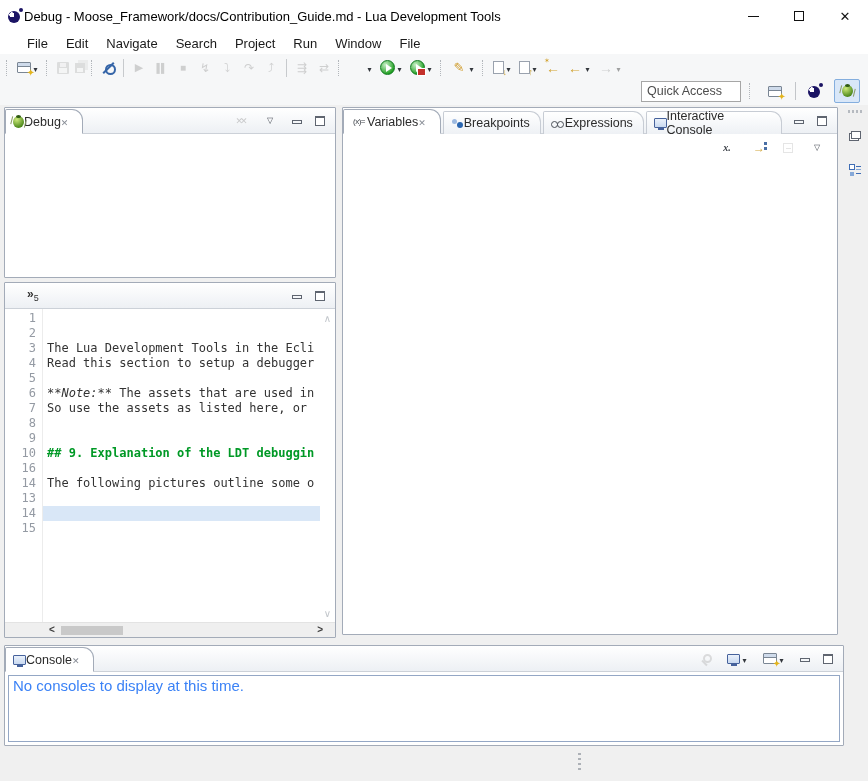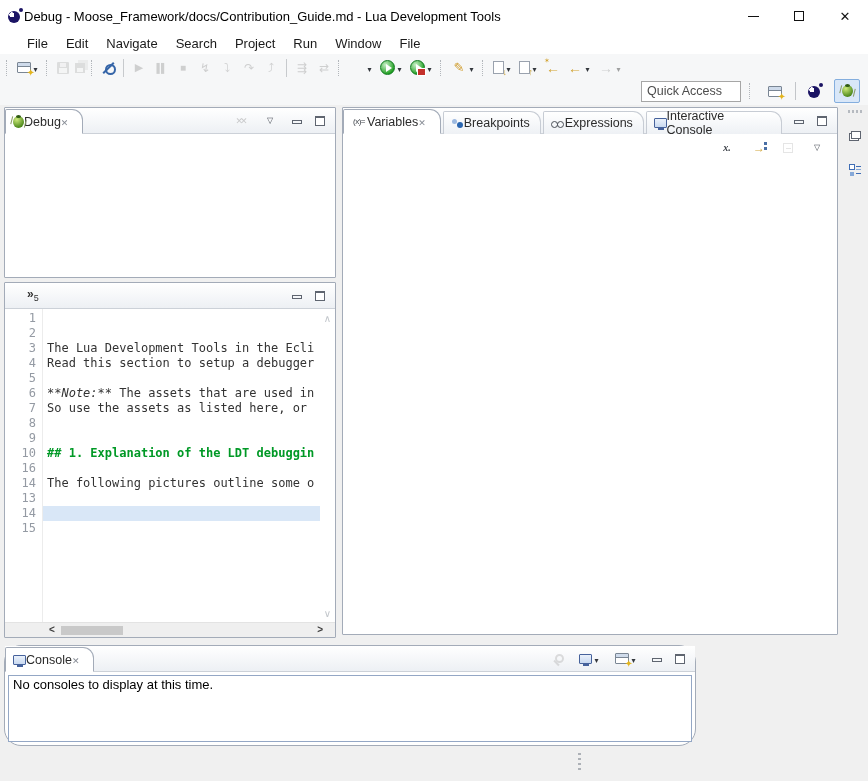--- a/index.html
+++ b/index.html
@@ -134,21 +134,21 @@
   .tab.active{background:#fff;border:1px solid #a3abb8;border-bottom:1px solid #fff;margin-bottom:-1px;height:25px;padding-right:14px;z-index:2;}
   .tab-close::before{content:"✕";font-size:9px;color:#878c95;}
   .hdr-right{margin-left:auto;display:flex;align-items:center;gap:8px;padding:0 7px;align-self:center;}
   .more-tabs{margin-left:22px;align-self:center;font-weight:bold;color:#333;}
   .more-tabs sub{font-size:9px;font-weight:normal;}
 
   .debug-panel{left:4px;top:107px;width:332px;height:171px;}
   .vars-panel{left:342px;top:107px;width:496px;height:528px;}
   .vars-toolbar{height:27px;display:flex;justify-content:flex-end;align-items:center;gap:10px;padding-right:9px;background:#fff;}
   .editor-panel{left:4px;top:282px;width:332px;height:356px;}
-  .console-panel{left:4px;top:645px;width:692px;height:101px;border-radius:17px;}
+  .console-panel{left:4px;top:645px;width:840px;height:101px;}
 
   
   .editor-body{position:absolute;left:0;top:26px;right:0;bottom:15px;display:flex;overflow:hidden;background:#fff;}
   .ruler{width:38px;border-right:1px solid #ececec;padding-top:2px;}
   .num-line{height:15px;line-height:15px;text-align:right;padding-right:6px;
       font:12px "DejaVu Sans Mono",monospace;color:#949aa3;}
   .code{flex:1;position:relative;overflow:hidden;padding-top:2px;}
   .code-line{height:15px;line-height:15px;white-space:pre;padding-left:4px;
       font:12px "DejaVu Sans Mono",monospace;color:#333;}
   .code-line.current{background:#d9e7f7;}
@@ -161,21 +161,21 @@
   .vs-down::before{content:"∨";color:#c2c6cb;font-size:10px;}
   .hscroll{position:absolute;left:0;right:0;bottom:0;height:15px;background:#efefef;border-top:1px solid #e3e3e3;}
   .hs-left{position:absolute;left:44px;top:1px;font-weight:bold;color:#3d3d3d;font-size:10px;}
   .hs-left::before{content:"<";}
   .hs-right{position:absolute;right:12px;top:1px;font-weight:bold;color:#3d3d3d;font-size:10px;}
   .hs-right::before{content:">";}
   .hs-thumb{position:absolute;left:56px;top:3px;width:62px;height:9px;background:#c9c9c9;}
 
   
   .console-inner{position:absolute;left:3px;right:3px;top:29px;bottom:3px;border:1px solid #94a7c5;background:#fff;
-      font-size:13px;color:#000000;padding:1px 4px;}
+      font-size:15px;color:#3b82f6;padding:1px 4px;}
 
   
   .right-trim{position:absolute;left:843px;top:108px;width:23px;display:flex;flex-direction:column;align-items:center;gap:12px;padding-top:2px;}
   .grip-h{width:14px;height:3px;background:repeating-linear-gradient(90deg,#b6bac0 0 2px,transparent 2px 4px);}
   .statusbar{position:absolute;left:0;top:748px;width:868px;height:33px;background:#f0f0f0;}
   .grip-v{position:absolute;left:578px;top:5px;width:3px;height:17px;
       background:repeating-linear-gradient(#adb1b7 0 2px,transparent 2px 5px);}
 </style>
 </head>
 <body>
@@ -411,21 +411,21 @@
     <div class="code" id="code">
         <div class="code-line"></div>
         <div class="code-line"></div>
         <div class="code-line"><span class="sp">The Lua Development Tools in the Ecli</span></div>
         <div class="code-line"><span class="sp">Read this section to setup a debugger</span></div>
         <div class="code-line"></div>
         <div class="code-line"><span class="si">**Note:**</span><span class="sp"> The assets that are used in</span></div>
         <div class="code-line"><span class="sp">So use the assets as listed here, or </span></div>
         <div class="code-line"></div>
         <div class="code-line"></div>
-        <div class="code-line"><span class="sh">## 1. Explanation of the LDT debuggin</span></div>
+        <div class="code-line"><span class="sh">## 9. Explanation of the LDT debuggin</span></div>
         <div class="code-line"></div>
         <div class="code-line"><span class="sp">The following pictures outline some o</span></div>
         <div class="code-line"></div>
         <div class="code-line current"></div>
       </div>
   </div>
   <div class="vscroll">
     <span class="vs-up"></span>
     <span class="vs-down"></span>
   </div>

